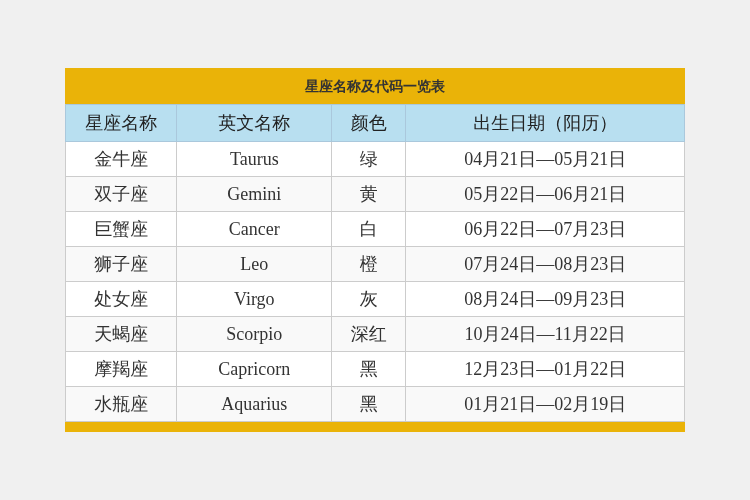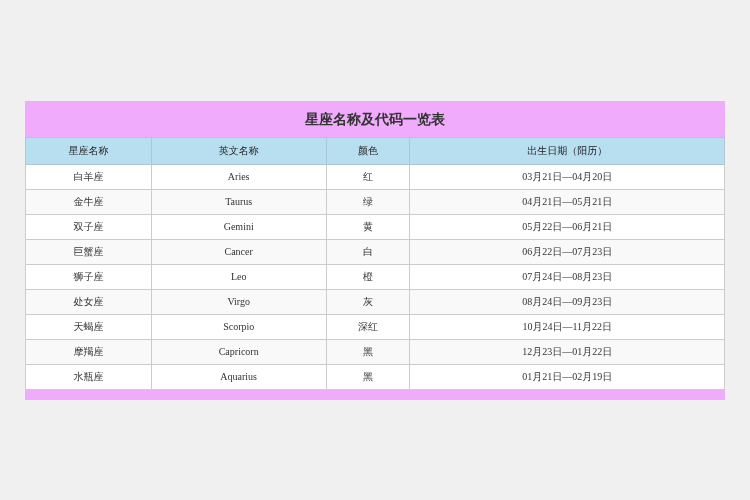--- a/index.html
+++ b/index.html
@@ -7,35 +7,35 @@
       width: 750px;
       height: 500px;
       background: #f0f0f0;
       font-family: "SimSun", "宋体", serif;
       display: flex;
       align-items: center;
       justify-content: center;
       overflow: hidden;
     }
     .container {
-      background: #f0abfc;
-      width: 700px;
+      background: #eab308;
+      width: 620px;
       padding: 10px 0;
     }
     .title {
       text-align: center;
       font-size: 14px;
       color: #333;
       margin-bottom: 8px;
       font-weight: bold;
     }
     table {
       width: 100%;
       border-collapse: collapse;
-      font-size: 10px;
+      font-size: 18px;
     }
     th {
       background-color: #b8dff0;
       border: 1px solid #aac8dc;
       padding: 6px 8px;
       text-align: center;
       font-weight: normal;
       color: #222;
     }
     td {
@@ -61,26 +61,20 @@
   <table>
     <thead>
       <tr>
         <th class="col-name">星座名称</th>
         <th class="col-en">英文名称</th>
         <th class="col-color">颜色</th>
         <th class="col-date">出生日期（阳历）</th>
       </tr>
     </thead>
     <tbody id="table-body">
-    <tr>
-          <td>白羊座</td>
-          <td>Aries</td>
-          <td>红</td>
-          <td>03月21日—04月20日</td>
-        </tr>
         <tr>
           <td>金牛座</td>
           <td>Taurus</td>
           <td>绿</td>
           <td>04月21日—05月21日</td>
         </tr>
         <tr>
           <td>双子座</td>
           <td>Gemini</td>
           <td>黄</td>

